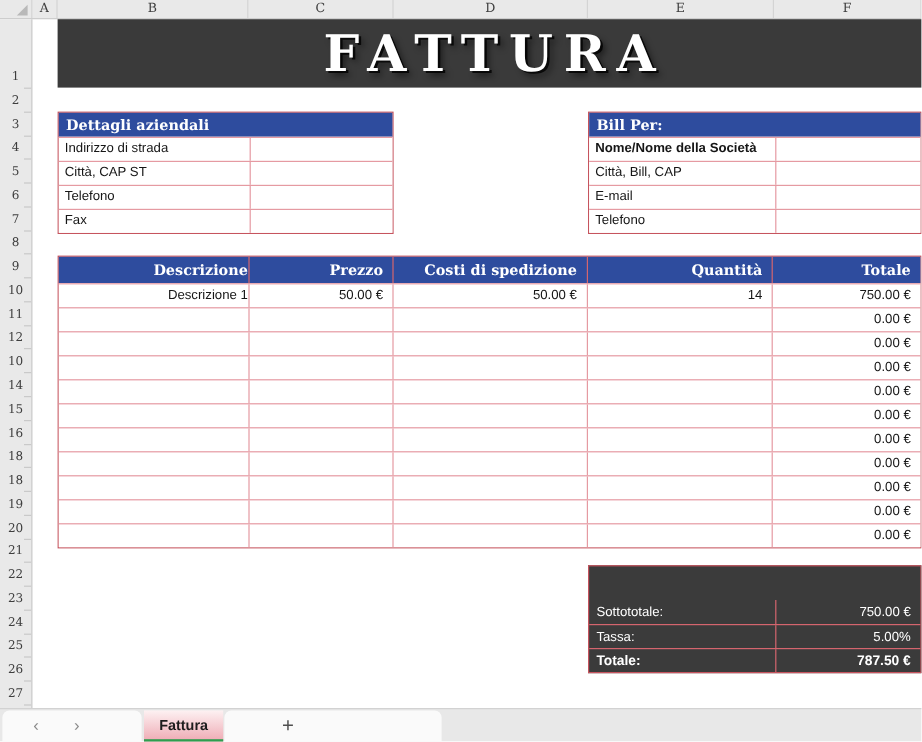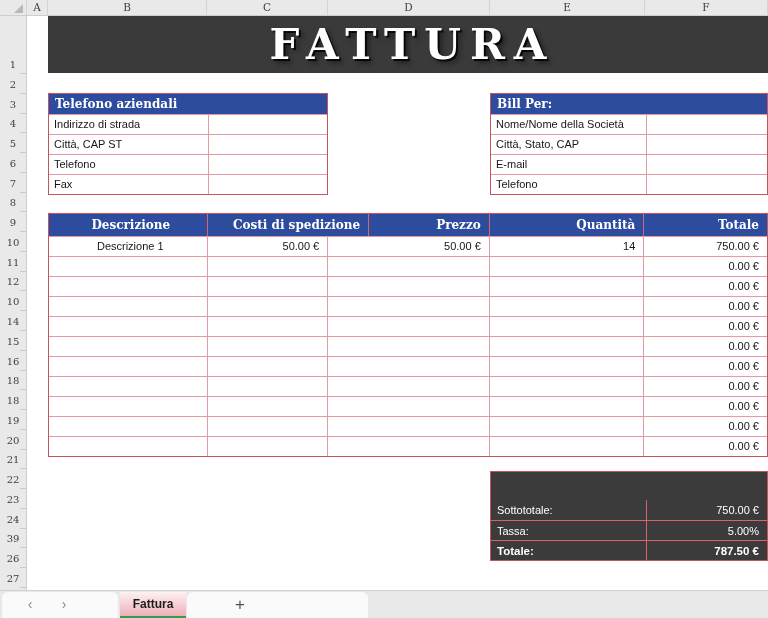--- a/index.html
+++ b/index.html
@@ -48,21 +48,21 @@
   
   #items{position:absolute;left:48px;top:213px;width:720px;border:1px solid var(--border-red);background:#fff;}
   .ithead{display:flex;height:22px;background:var(--accent-blue);}
   .ithead .hc{color:#fff;font-family:"DejaVu Serif",serif;font-weight:bold;font-size:12px;
               line-height:22px;border-right:1px solid #d4656e;overflow:hidden;white-space:nowrap;}
   .ithead .hc:last-child{border-right:none;}
   .itrow{display:flex;height:20px;border-top:1px solid var(--border-red-light);background:#fff;}
   .itrow .c{font-size:11px;color:#161616;line-height:19px;border-right:1px solid var(--border-red-light);
             overflow:hidden;white-space:nowrap;}
   .itrow .c:last-child{border-right:none;}
-  .al{text-align:center;padding-left:5px;}
+  .al{text-align:right;padding-left:5px;}
   .ar{text-align:right;padding-right:8px;}
 
   
   #summary{position:absolute;left:490px;top:471px;width:278px;background:#3b3b3b;border:1px solid var(--border-red);}
   .srow{display:flex;height:20px;border-top:1px solid #d4656e;color:#fff;}
   .srow:first-child{border-top:none;margin-top:28px;}
   .srow .sl{width:155px;padding-left:6px;line-height:20px;font-size:11px;}
   .srow .sv{flex:1;text-align:right;padding-right:8px;border-left:1px solid #d4656e;line-height:20px;font-size:11px;}
   .srow.bold .sl,.srow.bold .sv{font-weight:bold;font-size:11.5px;}
 
@@ -141,34 +141,34 @@
       <div class="rownum" style="top: 417.63px;">20</div>
       <div class="rowtick" style="top: 432.63px;"></div>
       <div class="rownum" style="top: 437.4px;">21</div>
       <div class="rowtick" style="top: 452.4px;"></div>
       <div class="rownum" style="top: 457.17px;">22</div>
       <div class="rowtick" style="top: 472.17px;"></div>
       <div class="rownum" style="top: 476.94px;">23</div>
       <div class="rowtick" style="top: 491.94px;"></div>
       <div class="rownum" style="top: 496.71px;">24</div>
       <div class="rowtick" style="top: 511.71px;"></div>
-      <div class="rownum" style="top: 516.48px;">39</div>
+      <div class="rownum" style="top: 516.48px;">25</div>
       <div class="rowtick" style="top: 531.48px;"></div>
       <div class="rownum" style="top: 536.25px;">26</div>
       <div class="rowtick" style="top: 551.25px;"></div>
       <div class="rownum" style="top: 556.02px;">27</div>
       <div class="rowtick" style="top: 571.02px;"></div>
     </div>
 
   <div id="banner">
     <span class="t">FATTURA</span>
   </div>
 
   <div class="dtable" id="companyTable" style="left:48px;top:93px;width:280px;">
-    <div class="hdr">Telefono aziendali</div>
+    <div class="hdr">Dettagli aziendali</div>
   <div class="row">
         <div class="lbl" style="width: 159px;">Indirizzo di strada</div>
         <div class="val"></div>
       </div>
       <div class="row">
         <div class="lbl" style="width: 159px;">Città, CAP ST</div>
         <div class="val"></div>
       </div>
       <div class="row">
         <div class="lbl" style="width: 159px;">Telefono</div>
@@ -176,42 +176,42 @@
       </div>
       <div class="row">
         <div class="lbl" style="width: 159px;">Fax</div>
         <div class="val"></div>
       </div>
     </div>
 
   <div class="dtable" id="billtoTable" style="left:490px;top:93px;width:278px;">
     <div class="hdr">Bill Per:</div>
   <div class="row">
-        <div class="lbl" style="width: 155px;">Nome/Nome della Società</div>
-        <div class="val"></div>
-      </div>
-      <div class="row">
-        <div class="lbl" style="width: 155px;">Città, Stato, CAP</div>
+        <div class="lbl" style="width: 155px; font-weight: bold;">Nome/Nome della Società</div>
+        <div class="val"></div>
+      </div>
+      <div class="row">
+        <div class="lbl" style="width: 155px;">Città, Bill, CAP</div>
         <div class="val"></div>
       </div>
       <div class="row">
         <div class="lbl" style="width: 155px;">E-mail</div>
         <div class="val"></div>
       </div>
       <div class="row">
         <div class="lbl" style="width: 155px;">Telefono</div>
         <div class="val"></div>
       </div>
     </div>
 
   <div id="items">
     <div class="ithead" id="itemsHead">
         <div class="hc al" style="width: 159px; padding-left: 6px;">Descrizione</div>
+        <div class="hc ar" style="width: 121px;">Prezzo</div>
         <div class="hc ar" style="width: 162px;">Costi di spedizione</div>
-        <div class="hc ar" style="width: 121px;">Prezzo</div>
         <div class="hc ar" style="width: 155px;">Quantità</div>
         <div class="hc ar" style="width: 123px;">Totale</div>
       </div>
   <div class="itrow">
         <div class="c al" style="width: 159px;">Descrizione 1</div>
         <div class="c ar" style="width: 121px;">50.00 €</div>
         <div class="c ar" style="width: 162px;">50.00 €</div>
         <div class="c ar" style="width: 155px;">14</div>
         <div class="c ar" style="width: 123px;">750.00 €</div>
       </div>

